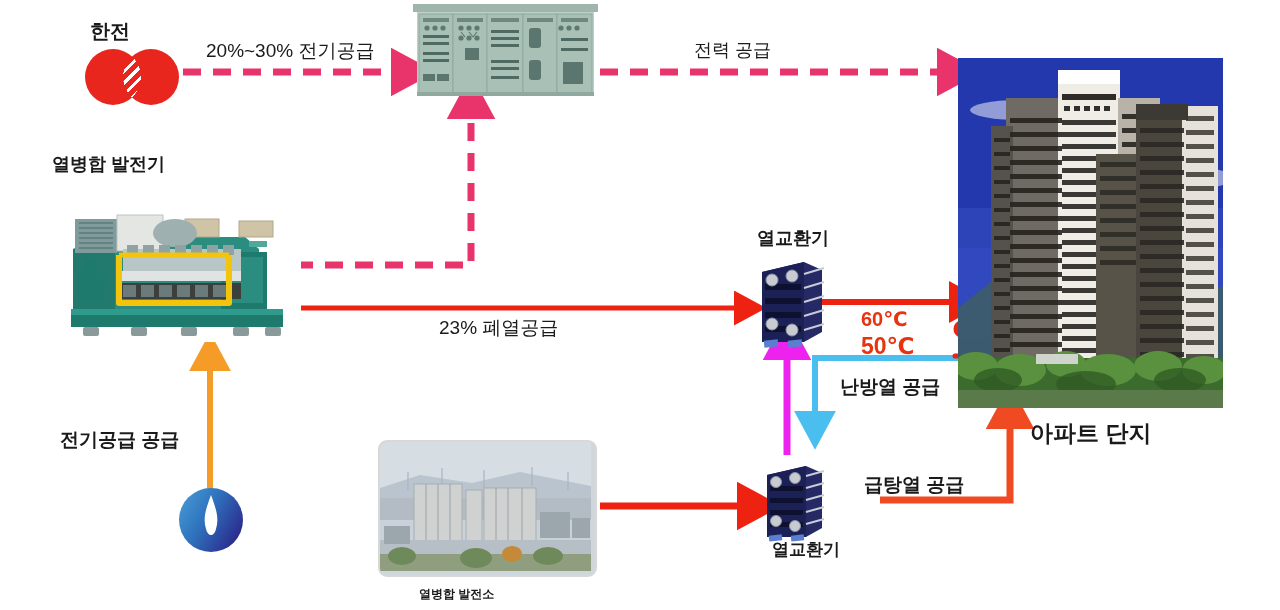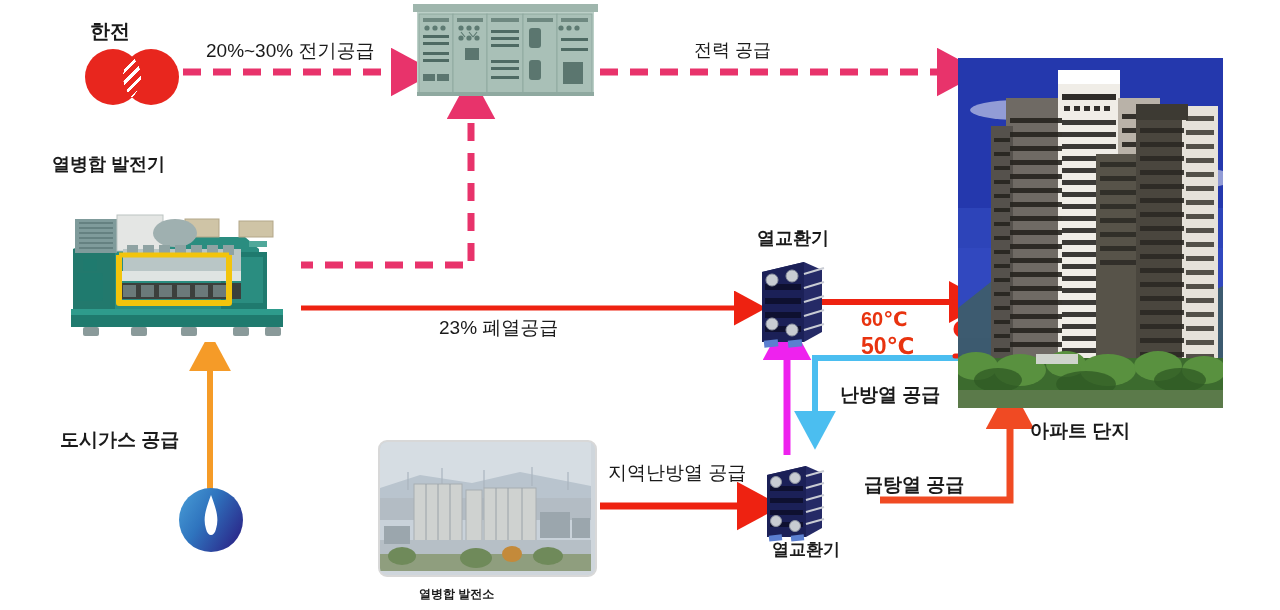--- a/index.html
+++ b/index.html
@@ -219,21 +219,21 @@
         <linearGradient id="gasgrad" x1="0" y1="0" x2="1" y2="0.6">
           <stop offset="0%" stop-color="#4a9fd8"></stop>
           <stop offset="48%" stop-color="#2f74be"></stop>
           <stop offset="100%" stop-color="#2b2f8f"></stop>
         </linearGradient>
       </defs>
       <circle cx="33" cy="33" r="32" fill="url(#gasgrad)"></circle>
       <path d="M33,8 C27,24 25,32 28,42 C30,50 36,50 38,42 C41,32 39,24 33,8 Z" fill="#ffffff"></path>
     </svg>
   </div>
-  <div class="abs lbl" style="left:60px;top:427px;font-size:19px;">도시가스 공급</div>
+  <div class="abs lbl" style="left:60px;top:427px;font-size:19px;">전기공급 공급</div>
 
   <div class="abs photo" style="left:378px;top:440px;width:215px;height:133px;
        border:2px solid #d8d8d8;border-radius:9px;background:#cfd6dc;">
     <svg width="211" height="129" viewBox="0 0 211 129">
       <rect x="0" y="0" width="211" height="129" fill="#c9d2da"></rect>
       <rect x="0" y="0" width="211" height="52" fill="#d6dde3"></rect>
       <path d="M0,46 L40,33 L92,41 L140,30 L211,44 L211,60 L0,60 Z" fill="#b9c4ce"></path>
       <g stroke="#aab5bf" stroke-width="1.2">
         <path d="M28,30 V48 M62,26 V46 M104,28 V46 M152,25 V44 M188,30 V48"></path>
       </g>
@@ -490,32 +490,31 @@
       </g>
       <g fill="#2f5a24" opacity=".75">
         <ellipse cx="40" cy="322" rx="24" ry="12"></ellipse>
         <ellipse cx="128" cy="326" rx="30" ry="13"></ellipse>
         <ellipse cx="222" cy="322" rx="26" ry="12"></ellipse>
       </g>
       <rect x="0" y="332" width="265" height="18" fill="#5b7a4a"></rect>
       <rect x="78" y="296" width="42" height="10" fill="#cfd4cc"></rect>
     </svg>
   </div>
-  <div class="abs lbl" style="left:1030px;top:418px;font-size:19px;">아파트 단지</div>
+  <div class="abs lbl" style="left:1030px;top:418px;font-size:23px;">아파트 단지</div>
 
   <div class="abs lbl-plain" style="left:206px;top:38px;font-size:19px;">20%~30% 전기공급</div>
 
   <div class="abs lbl-plain" style="left:694px;top:38px;font-size:18px;">전력 공급</div>
 
 
   <div class="abs lbl-plain" style="left:439px;top:315px;font-size:19px;">23% 폐열공급</div>
 
-  <div class="abs lbl-plain" style="left:608px;top:460px;font-size:19px;">지역난방열 공급</div>
 
   <div class="abs lbl" style="left:864px;top:472px;font-size:19px;">급탕열 공급</div>
 
-  <div class="abs lbl" style="left:840px;top:374px;font-size:19px;margin-top:8px;">난방열 공급</div>
+  <div class="abs lbl" style="left:840px;top:374px;font-size:19px;">난방열 공급</div>
 
   <div class="abs temp" style="left:861px;top:279px;font-size:20px;margin-top:28px;">60℃</div>
 
   <div class="abs temp" style="left:861px;top:333px;font-size:23px;">50℃</div>
 
 </div>
 
 </body></html>

